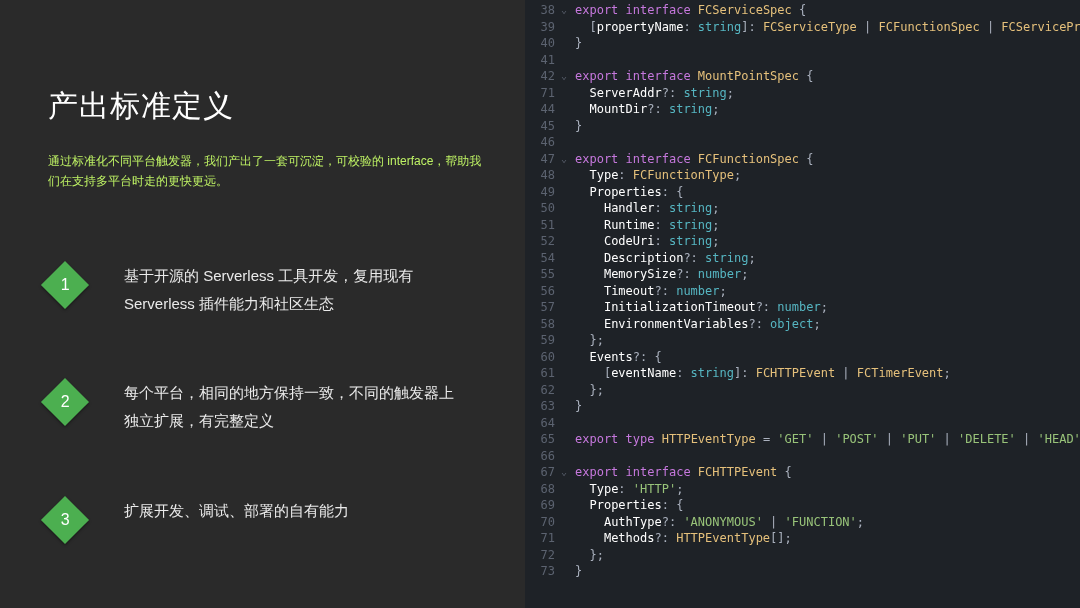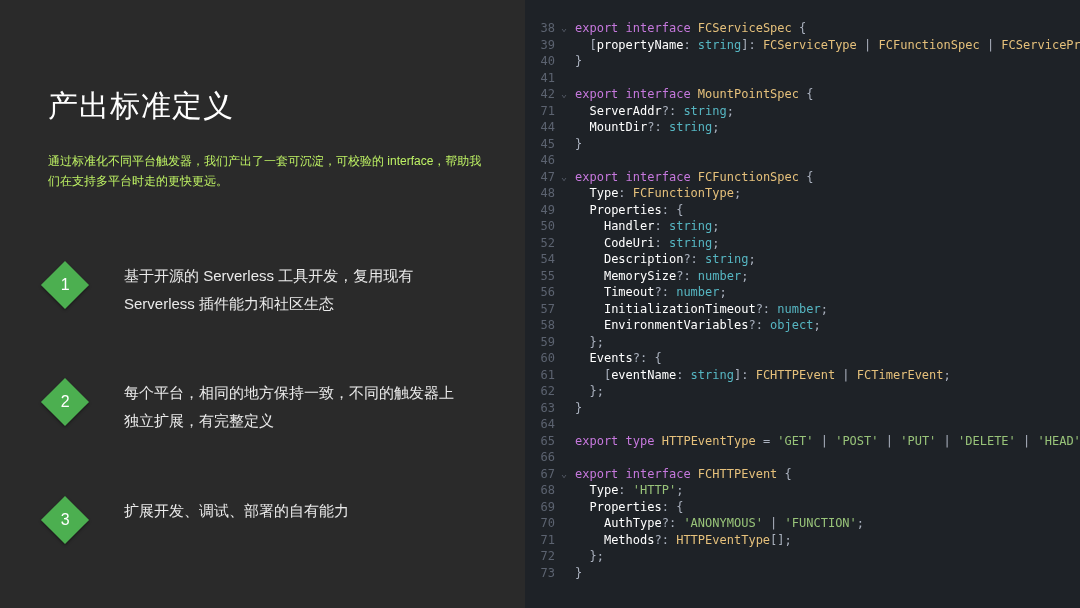--- a/index.html
+++ b/index.html
@@ -58,21 +58,21 @@
     color: #eaeaea;
     max-width: 340px;
   }
   .right {
     width: 555px;
     background: #1e2227;
     font-family: "Menlo","Consolas",monospace;
     font-size: 12px;
     line-height: 16.5px;
     overflow: hidden;
-    padding-top: 20px;
+    padding-top: 2px;
   }
   .line { display: flex; white-space: pre; }
   .ln {
     width: 36px;
     text-align: right;
     padding-right: 6px;
     color: #5c6370;
     flex-shrink: 0;
   }
   .fold {
@@ -125,20 +125,21 @@
     <div class="line"><span class="ln">41</span><span class="fold"></span><span class="code"></span></div>
     <div class="line"><span class="ln">42</span><span class="fold">⌄</span><span class="code"><span class="c-kw">export</span><span class="c-pn"> </span><span class="c-kw">interface</span><span class="c-pn"> </span><span class="c-ty">MountPointSpec</span><span class="c-pn"> {</span></span></div>
     <div class="line"><span class="ln">71</span><span class="fold"></span><span class="code"><span class="c-pn">  </span><span class="c-prop">ServerAddr</span><span class="c-pn">?: </span><span class="c-prim">string</span><span class="c-pn">;</span></span></div>
     <div class="line"><span class="ln">44</span><span class="fold"></span><span class="code"><span class="c-pn">  </span><span class="c-prop">MountDir</span><span class="c-pn">?: </span><span class="c-prim">string</span><span class="c-pn">;</span></span></div>
     <div class="line"><span class="ln">45</span><span class="fold"></span><span class="code"><span class="c-pn">}</span></span></div>
     <div class="line"><span class="ln">46</span><span class="fold"></span><span class="code"></span></div>
     <div class="line"><span class="ln">47</span><span class="fold">⌄</span><span class="code"><span class="c-kw">export</span><span class="c-pn"> </span><span class="c-kw">interface</span><span class="c-pn"> </span><span class="c-ty">FCFunctionSpec</span><span class="c-pn"> {</span></span></div>
     <div class="line"><span class="ln">48</span><span class="fold"></span><span class="code"><span class="c-pn">  </span><span class="c-prop">Type</span><span class="c-pn">: </span><span class="c-ty">FCFunctionType</span><span class="c-pn">;</span></span></div>
     <div class="line"><span class="ln">49</span><span class="fold"></span><span class="code"><span class="c-pn">  </span><span class="c-prop">Properties</span><span class="c-pn">: {</span></span></div>
     <div class="line"><span class="ln">50</span><span class="fold"></span><span class="code"><span class="c-pn">    </span><span class="c-prop">Handler</span><span class="c-pn">: </span><span class="c-prim">string</span><span class="c-pn">;</span></span></div>
+    <div class="line"><span class="ln">51</span><span class="fold"></span><span class="code"><span class="c-pn">    </span><span class="c-prop">Runtime</span><span class="c-pn">: </span><span class="c-prim">string</span><span class="c-pn">;</span></span></div>
     <div class="line"><span class="ln">52</span><span class="fold"></span><span class="code"><span class="c-pn">    </span><span class="c-prop">CodeUri</span><span class="c-pn">: </span><span class="c-prim">string</span><span class="c-pn">;</span></span></div>
     <div class="line"><span class="ln">54</span><span class="fold"></span><span class="code"><span class="c-pn">    </span><span class="c-prop">Description</span><span class="c-pn">?: </span><span class="c-prim">string</span><span class="c-pn">;</span></span></div>
     <div class="line"><span class="ln">55</span><span class="fold"></span><span class="code"><span class="c-pn">    </span><span class="c-prop">MemorySize</span><span class="c-pn">?: </span><span class="c-prim">number</span><span class="c-pn">;</span></span></div>
     <div class="line"><span class="ln">56</span><span class="fold"></span><span class="code"><span class="c-pn">    </span><span class="c-prop">Timeout</span><span class="c-pn">?: </span><span class="c-prim">number</span><span class="c-pn">;</span></span></div>
     <div class="line"><span class="ln">57</span><span class="fold"></span><span class="code"><span class="c-pn">    </span><span class="c-prop">InitializationTimeout</span><span class="c-pn">?: </span><span class="c-prim">number</span><span class="c-pn">;</span></span></div>
     <div class="line"><span class="ln">58</span><span class="fold"></span><span class="code"><span class="c-pn">    </span><span class="c-prop">EnvironmentVariables</span><span class="c-pn">?: </span><span class="c-prim">object</span><span class="c-pn">;</span></span></div>
     <div class="line"><span class="ln">59</span><span class="fold"></span><span class="code"><span class="c-pn">  };</span></span></div>
     <div class="line"><span class="ln">60</span><span class="fold"></span><span class="code"><span class="c-pn">  </span><span class="c-prop">Events</span><span class="c-pn">?: {</span></span></div>
     <div class="line"><span class="ln">61</span><span class="fold"></span><span class="code"><span class="c-pn">    [</span><span class="c-prop">eventName</span><span class="c-pn">: </span><span class="c-prim">string</span><span class="c-pn">]: </span><span class="c-ty">FCHTTPEvent</span><span class="c-pn"> | </span><span class="c-ty">FCTimerEvent</span><span class="c-pn">;</span></span></div>
     <div class="line"><span class="ln">62</span><span class="fold"></span><span class="code"><span class="c-pn">  };</span></span></div>

